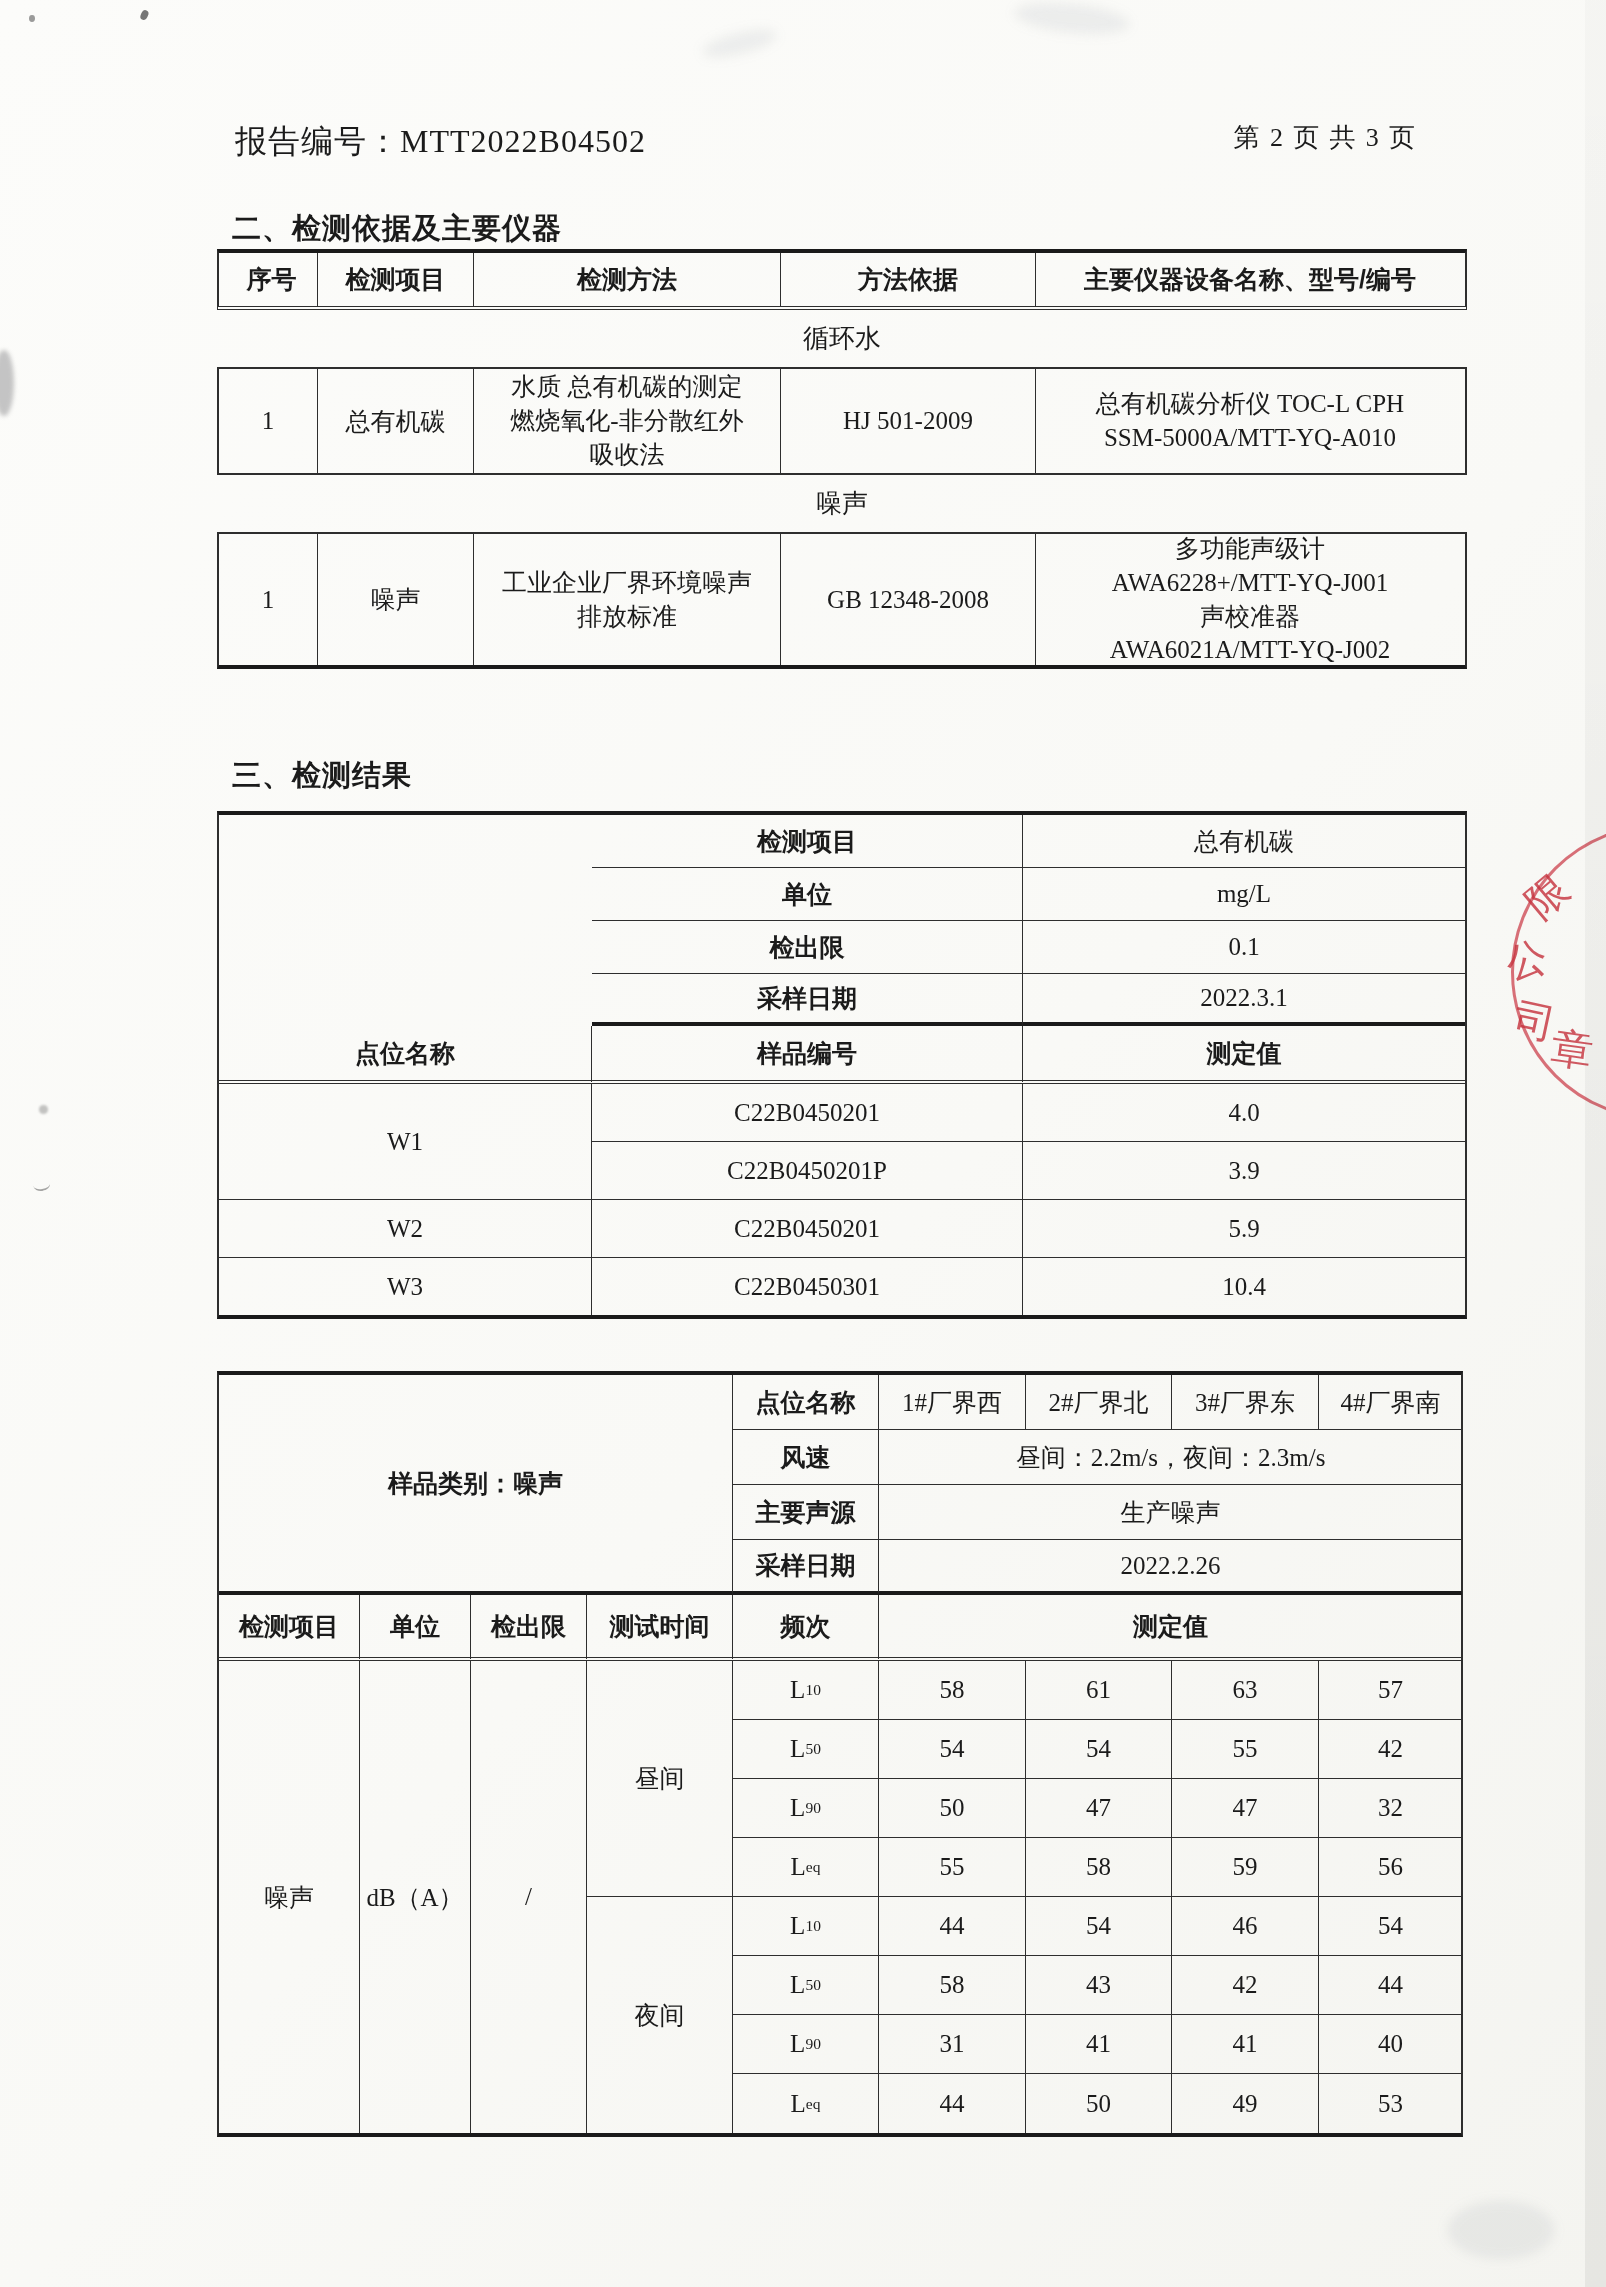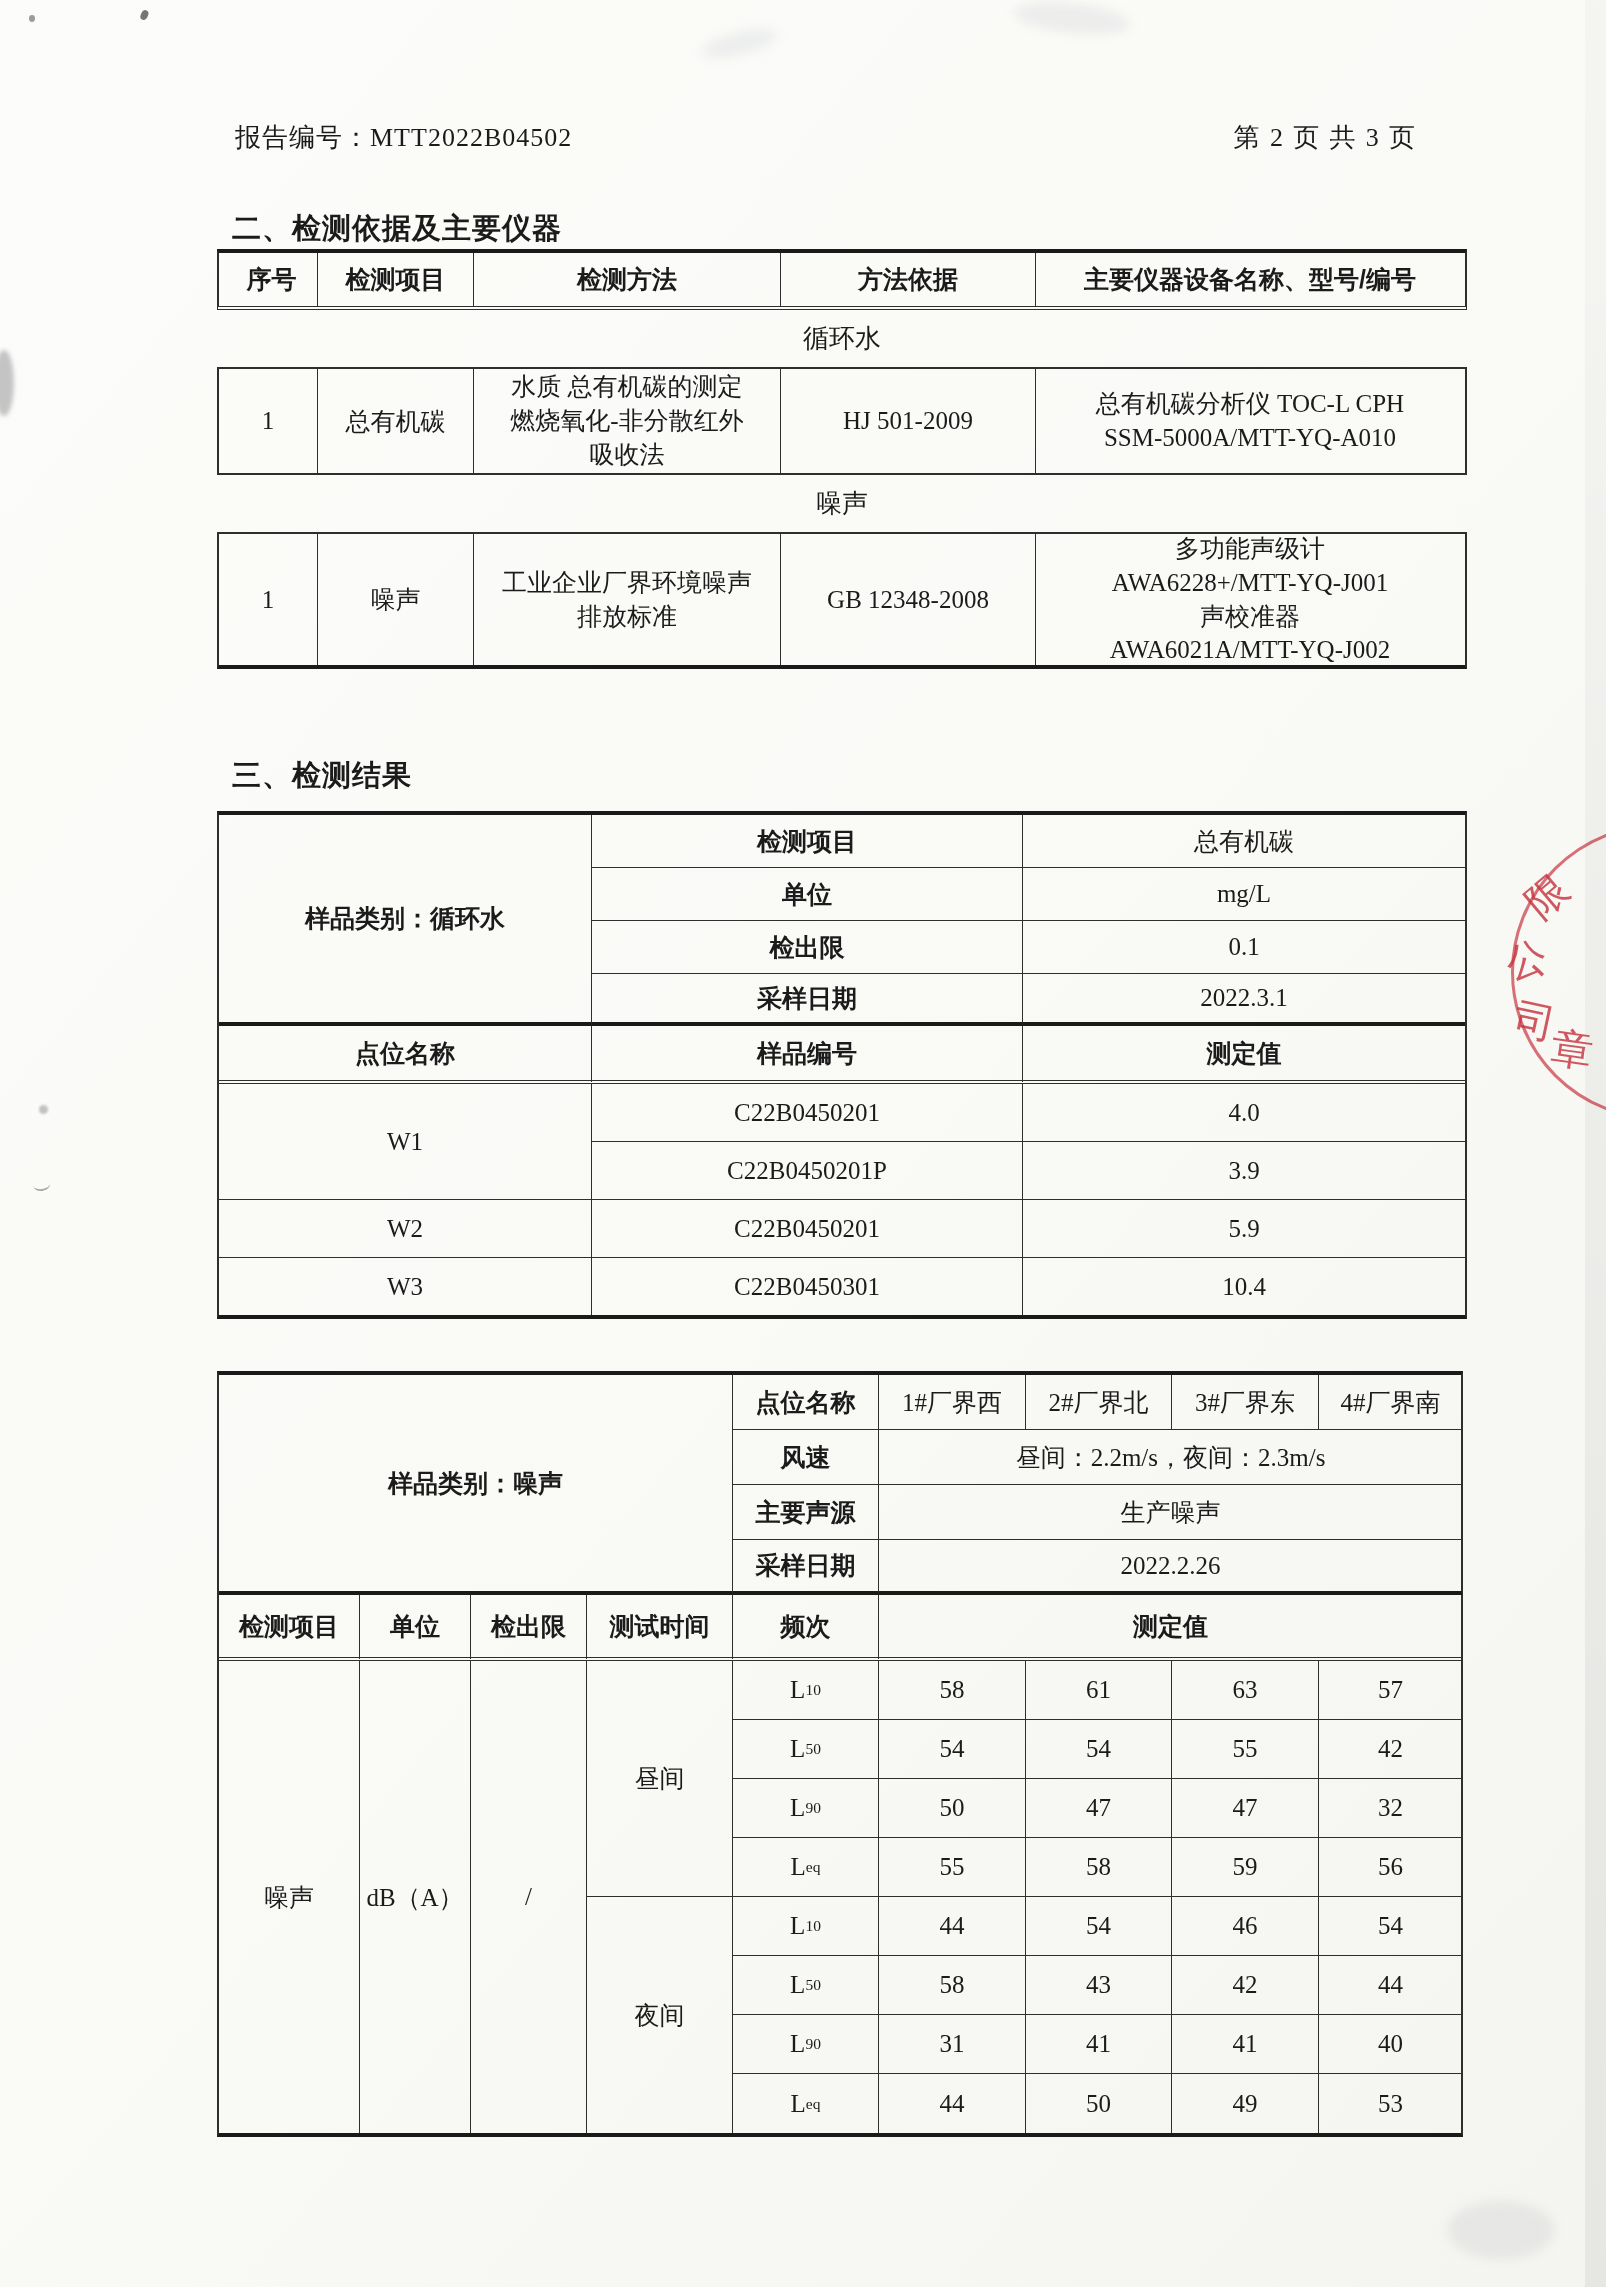--- a/index.html
+++ b/index.html
@@ -8,21 +8,21 @@
     --ink:#1b1b1b;
   }
   html,body{margin:0;padding:0;background:#dcdcda;}
   .page{
     position:relative;width:1607px;height:2287px;overflow:hidden;
     background:linear-gradient(130deg,#fcfcfa 0%,#f9f9f6 55%,#f4f4f0 100%);
     font-family:"Liberation Serif","DejaVu Serif",serif;
     color:var(--ink);
   }
   
-  .hdr-left{position:absolute;left:235px;top:120px;font-size:26px;letter-spacing:1px;text-align:right;}
+  .hdr-left{position:absolute;left:235px;top:120px;font-size:32px;letter-spacing:1px;text-align:right;}
   .hdr-right{position:absolute;right:190px;top:120px;font-size:26px;letter-spacing:1.9px;}
   .sec-title{
     position:absolute;left:232px;font-size:29px;font-weight:700;
     font-family:"Liberation Sans","DejaVu Sans",sans-serif;letter-spacing:1px;
   }
   
   .b{font-family:"Liberation Sans","DejaVu Sans",sans-serif;font-weight:700;}
   .pre{white-space:pre-line;line-height:1.35;}
   
   .t1{position:absolute;left:217px;top:249px;width:1250px;font-size:25px;}
@@ -104,21 +104,20 @@
       <div class="t1c pre nr" style="flex:0 0 428px;">多功能声级计
 AWA6228+/MTT-YQ-J001
 声校准器
 AWA6021A/MTT-YQ-J002</div>
     </div>
   </div>
 
   <div class="sec-title" style="top:756px;">三、检测结果</div>
 
   <div class="gt t2">
-    <div class="g b tb" style="grid-area:1/1/5/2;">样品类别：循环水</div>
 
     <div class="g b" style="grid-area:1/2;">检测项目</div>
     <div class="g nr" style="grid-area:1/3;">总有机碳</div>
     <div class="g b" style="grid-area:2/2;">单位</div>
     <div class="g nr" style="grid-area:2/3;">mg/L</div>
     <div class="g b" style="grid-area:3/2;">检出限</div>
     <div class="g nr" style="grid-area:3/3;">0.1</div>
     <div class="g b tb" style="grid-area:4/2;">采样日期</div>
     <div class="g nr tb" style="grid-area:4/3;">2022.3.1</div>
 

